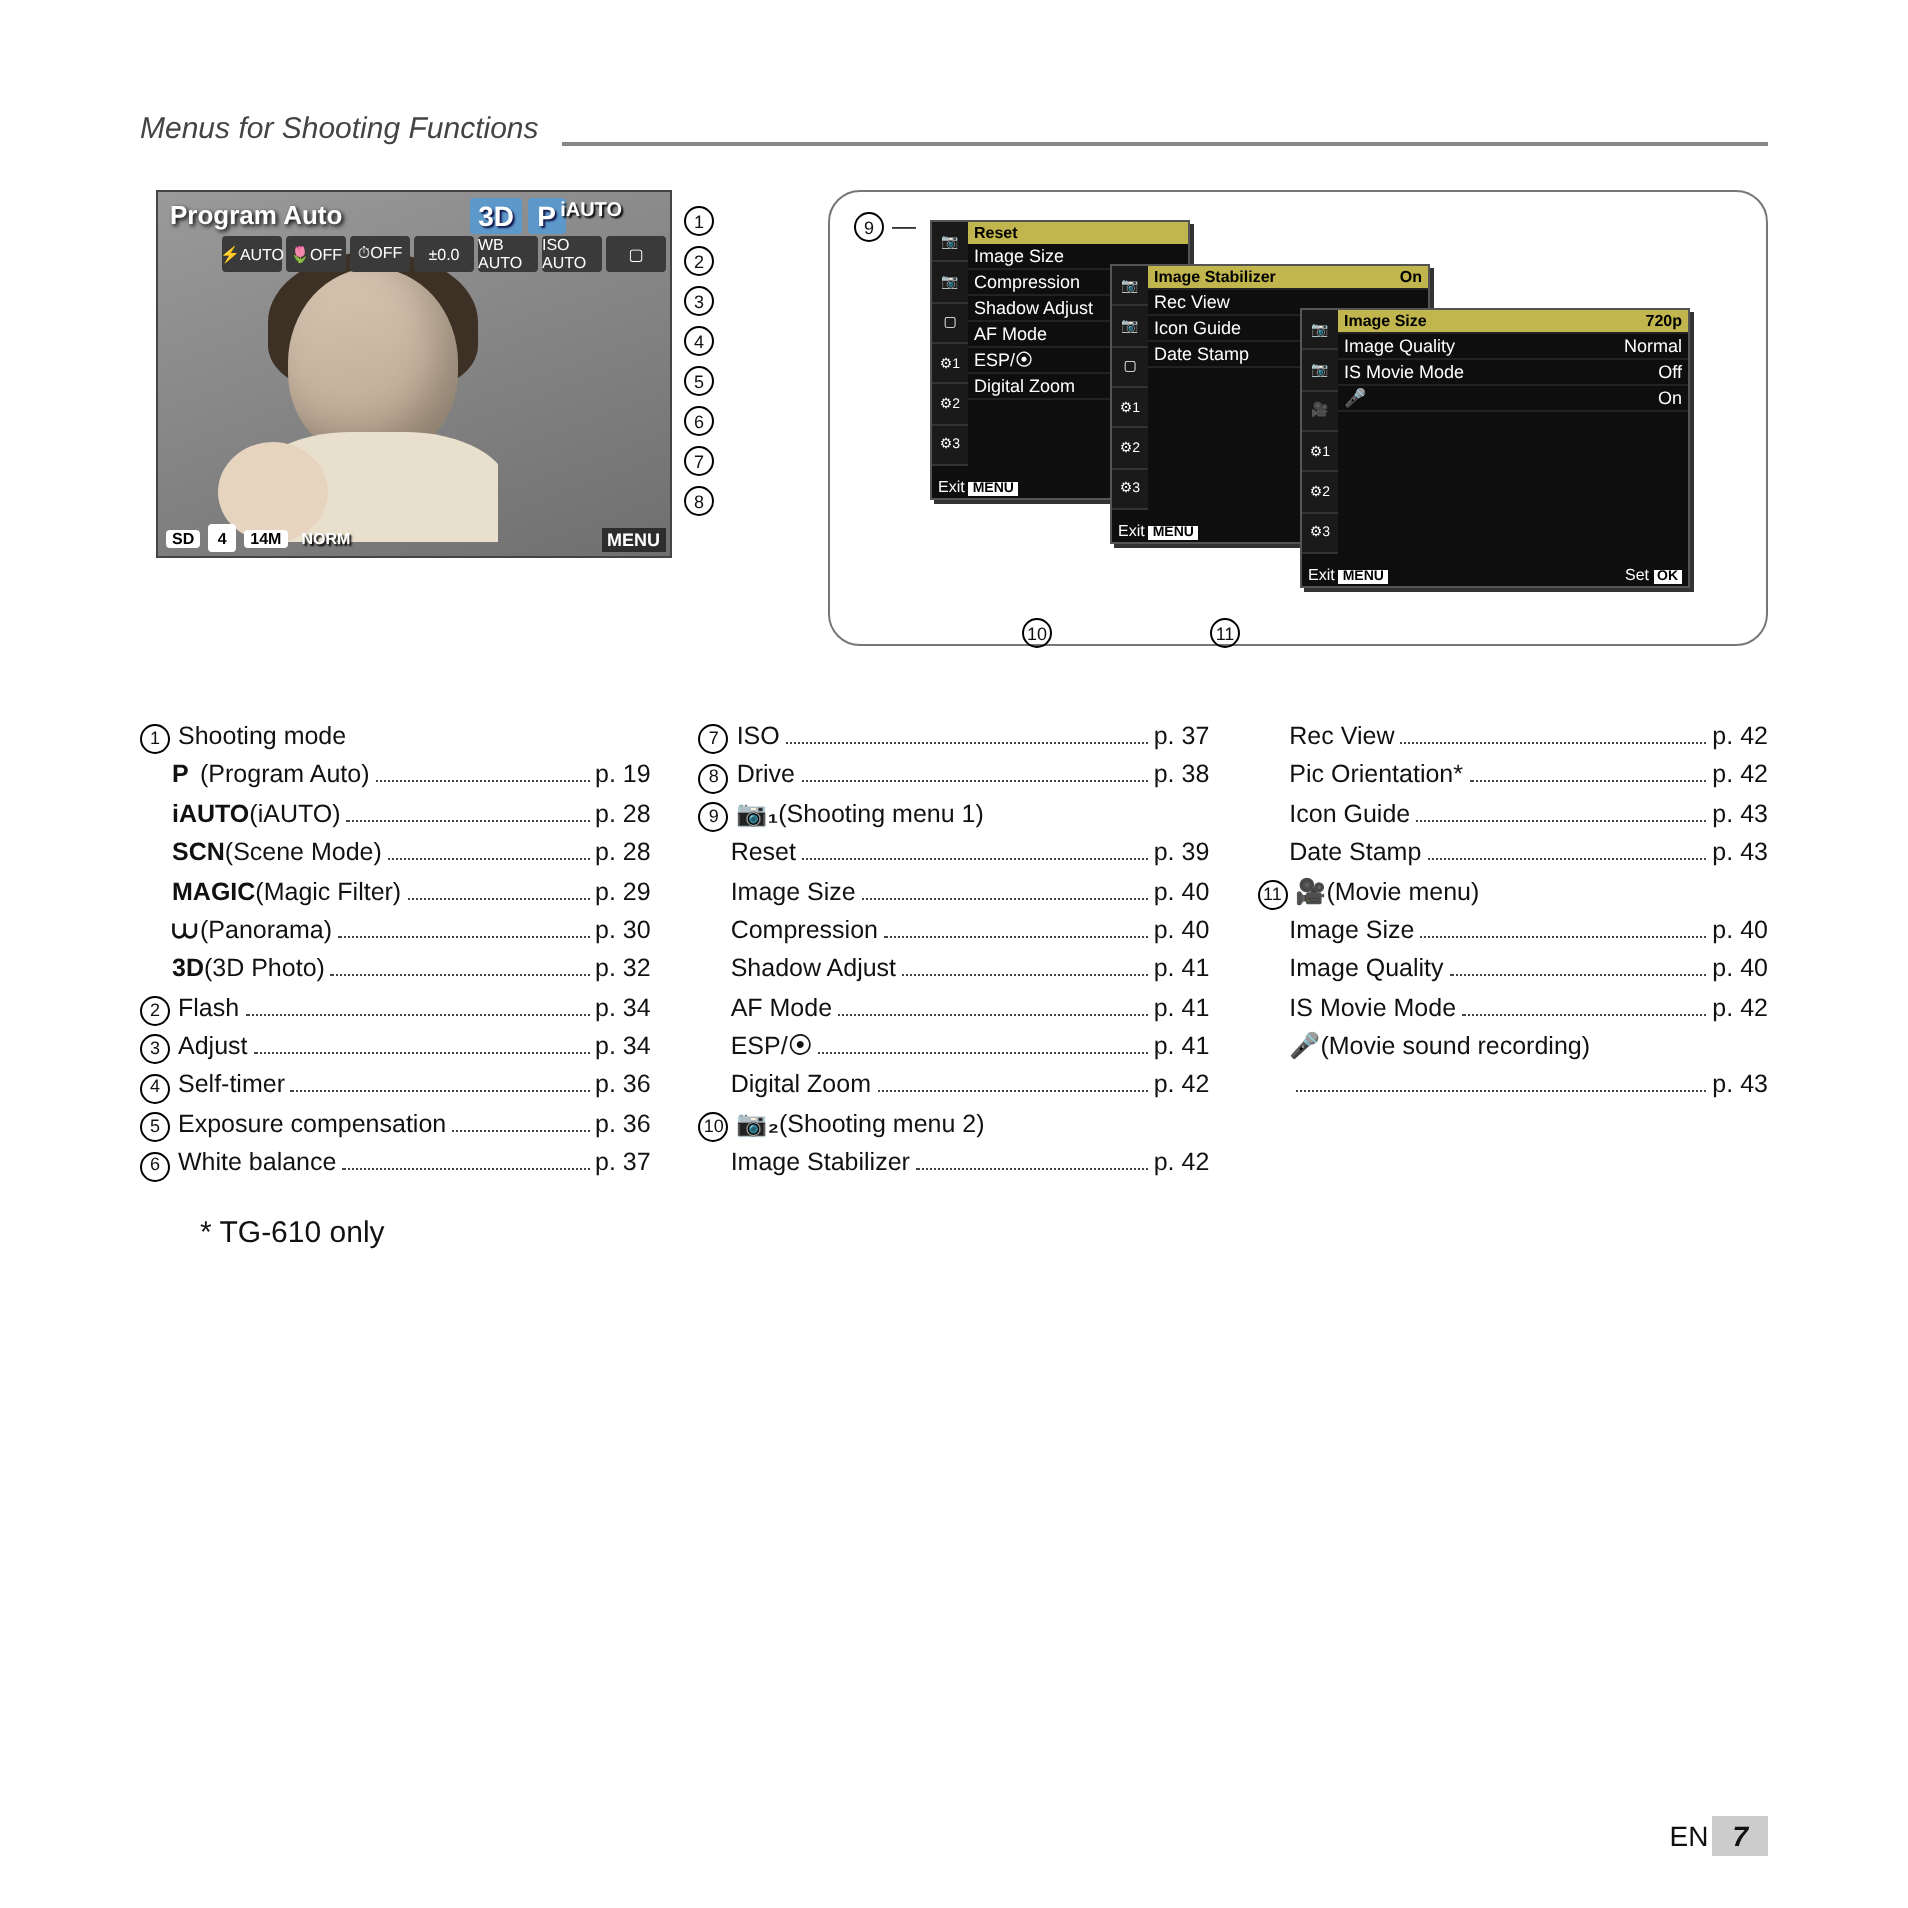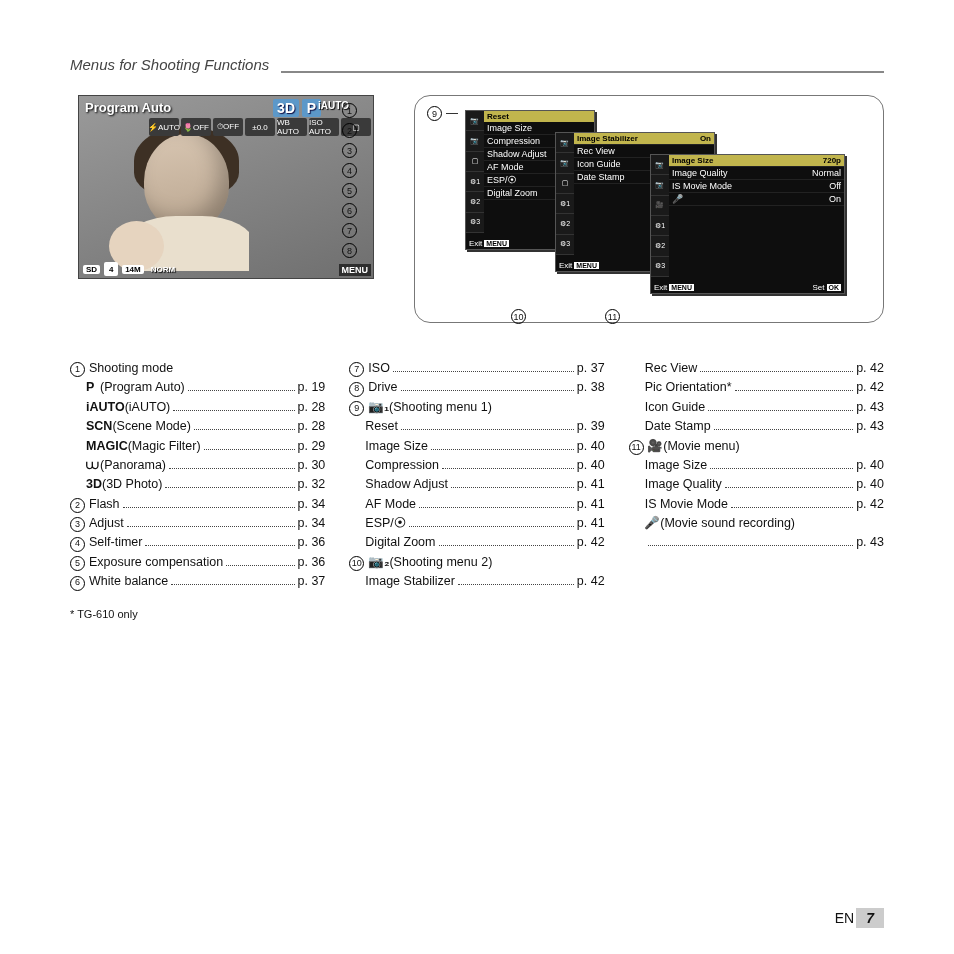--- a/index.html
+++ b/index.html
@@ -16,21 +16,21 @@
   .page { padding: 56px 70px 0 70px; }
   h1 { font-size: 25px; font-weight: bold; margin-bottom: 8px; }
   .subtitle-row { display: flex; align-items: flex-end; margin-bottom: 22px; }
   .subtitle { font-style: italic; font-size: 15px; color: #444; margin-right: 12px; }
   .subtitle-line { flex: 1; height: 2px; background: #888; }
 
   
   .figrow { display: flex; justify-content: space-between; align-items: flex-start; margin-bottom: 36px; }
 
   
-  .lcd { position: relative; width: 296px; height: 184px; background: linear-gradient(160deg,#9a9a9a,#6f6f6f); border: 1px solid #444; margin-left: 8px; padding-left: 40px;}
+  .lcd { position: relative; width: 258px; height: 184px; background: linear-gradient(160deg,#9a9a9a,#6f6f6f); border: 1px solid #444; margin-left: 8px; padding-left: 40px;}
   .lcd .title {
     position: absolute; left: 6px; top: 4px; color: #fff; font-weight: bold; font-size: 13px;
     text-shadow: 1px 1px 2px #000;
   }
   .lcd .tag3d {
     position: absolute; right: 74px; top: 3px; color:#fff; font-weight:bold; font-size:14px;
     background:#5c98c9; padding:1px 4px; border-radius:2px; text-shadow:1px 1px 1px #114;
   }
   .lcd .tagP {
     position: absolute; right: 52px; top: 3px; color:#fff; font-weight:bold; font-size:14px;
@@ -107,21 +107,21 @@
   .index { display:flex; gap: 24px; font-size: 12.5px; line-height: 1.55; }
   .index .col { flex: 1; }
   .index .entry { display:flex; align-items:baseline; white-space:nowrap; }
   .index .entry .lbl { }
   .index .entry .dots { flex:1; border-bottom:1px dotted #444; margin:0 3px 3px 3px; min-width:4px;}
   .index .entry .pg { }
   .index .sub { margin-left: 16px; }
   .bold { font-weight:bold; }
   .ico { font-family: Arial; display:inline-block; min-width:14px; }
 
-  .footnote { margin-top: 16px; font-size: 11px; }
+  .footnote { margin-top: 16px; font-size: 15px; margin-left:30px;}
 
   
   .footer { position:absolute; right: 70px; bottom: 26px; display:flex; align-items:center; gap:2px; font-size:14px;}
   .footer .pg { background:#ccc; padding:2px 10px; font-style:italic; font-weight:bold;}
 </style>
 </head>
 <body>
 
 <div class="page">
   <div class="subtitle-row">

